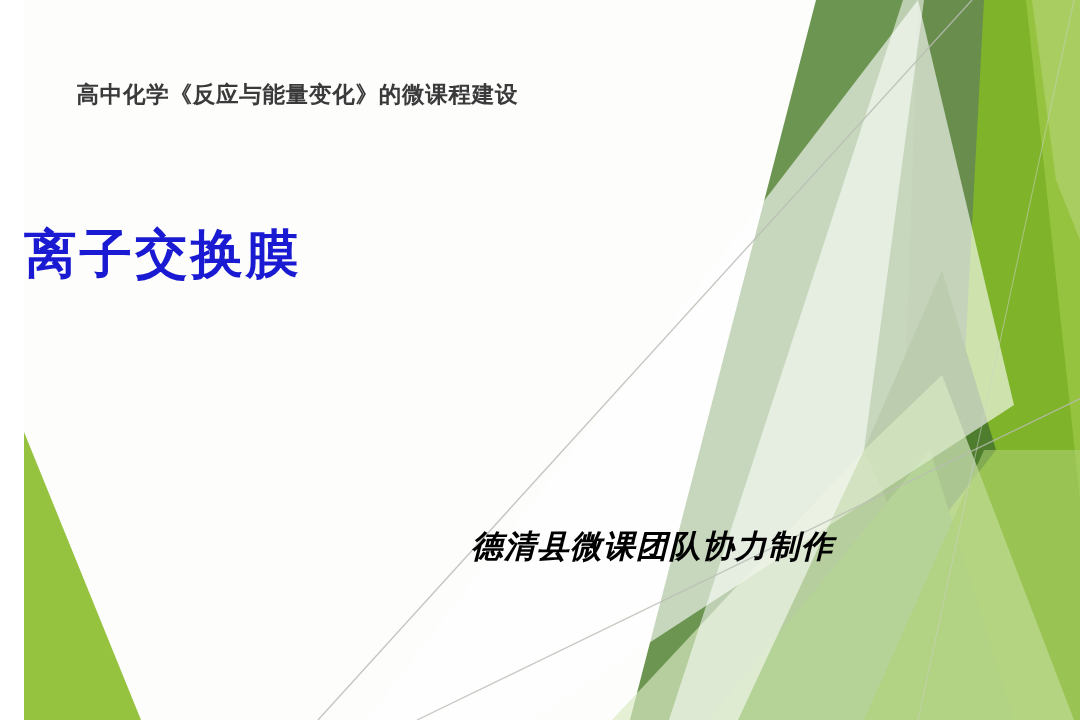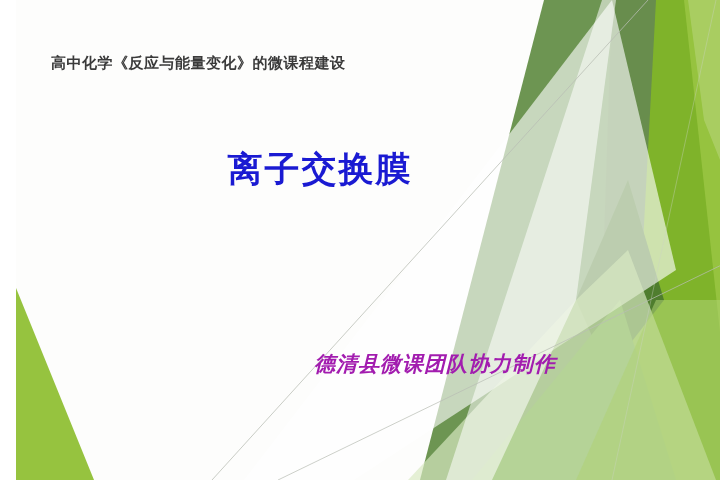--- a/index.html
+++ b/index.html
@@ -33,38 +33,38 @@
     font-size: 15px;
     letter-spacing: 0.5px;
     color: #3a3a3a;
     white-space: nowrap;
   }
   #main-title {
     position: absolute;
     left: 0;
     top: 146px;
     width: 608px;
-    text-align: center;
+    text-align: left;
     font-family: "Liberation Sans", "DejaVu Sans", sans-serif;
     font-weight: bold;
     font-size: 35px;
     letter-spacing: 2px;
     color: #1a1ad2;
     white-space: nowrap;
   }
   #credit-text {
     position: absolute;
     left: 298px;
     top: 350px;
     font-family: "Liberation Serif", "DejaVu Serif", serif;
     font-weight: bold;
     font-style: italic;
     font-size: 21px;
     letter-spacing: 1px;
-    color: #a21caf;
+    color: #000000;
     white-space: nowrap;
   }
 </style>
 </head>
 <body>
 
 <div id="slide">
 
   <svg id="deco" viewBox="0 0 720 480" preserveAspectRatio="none" xmlns="http://www.w3.org/2000/svg">
 

